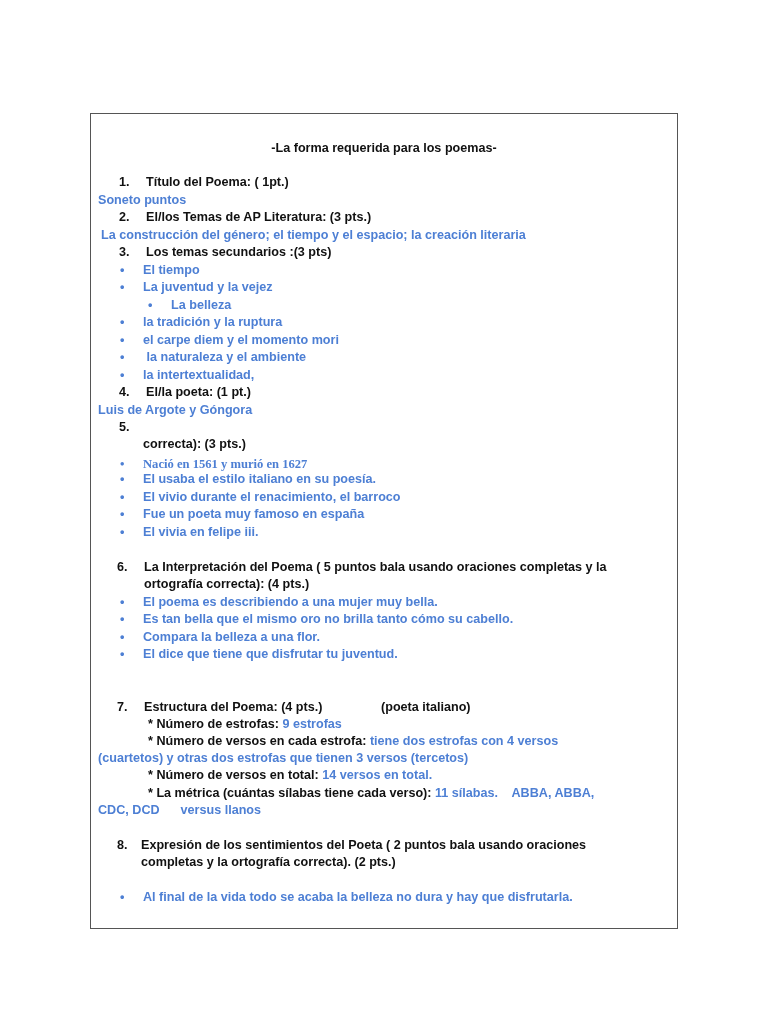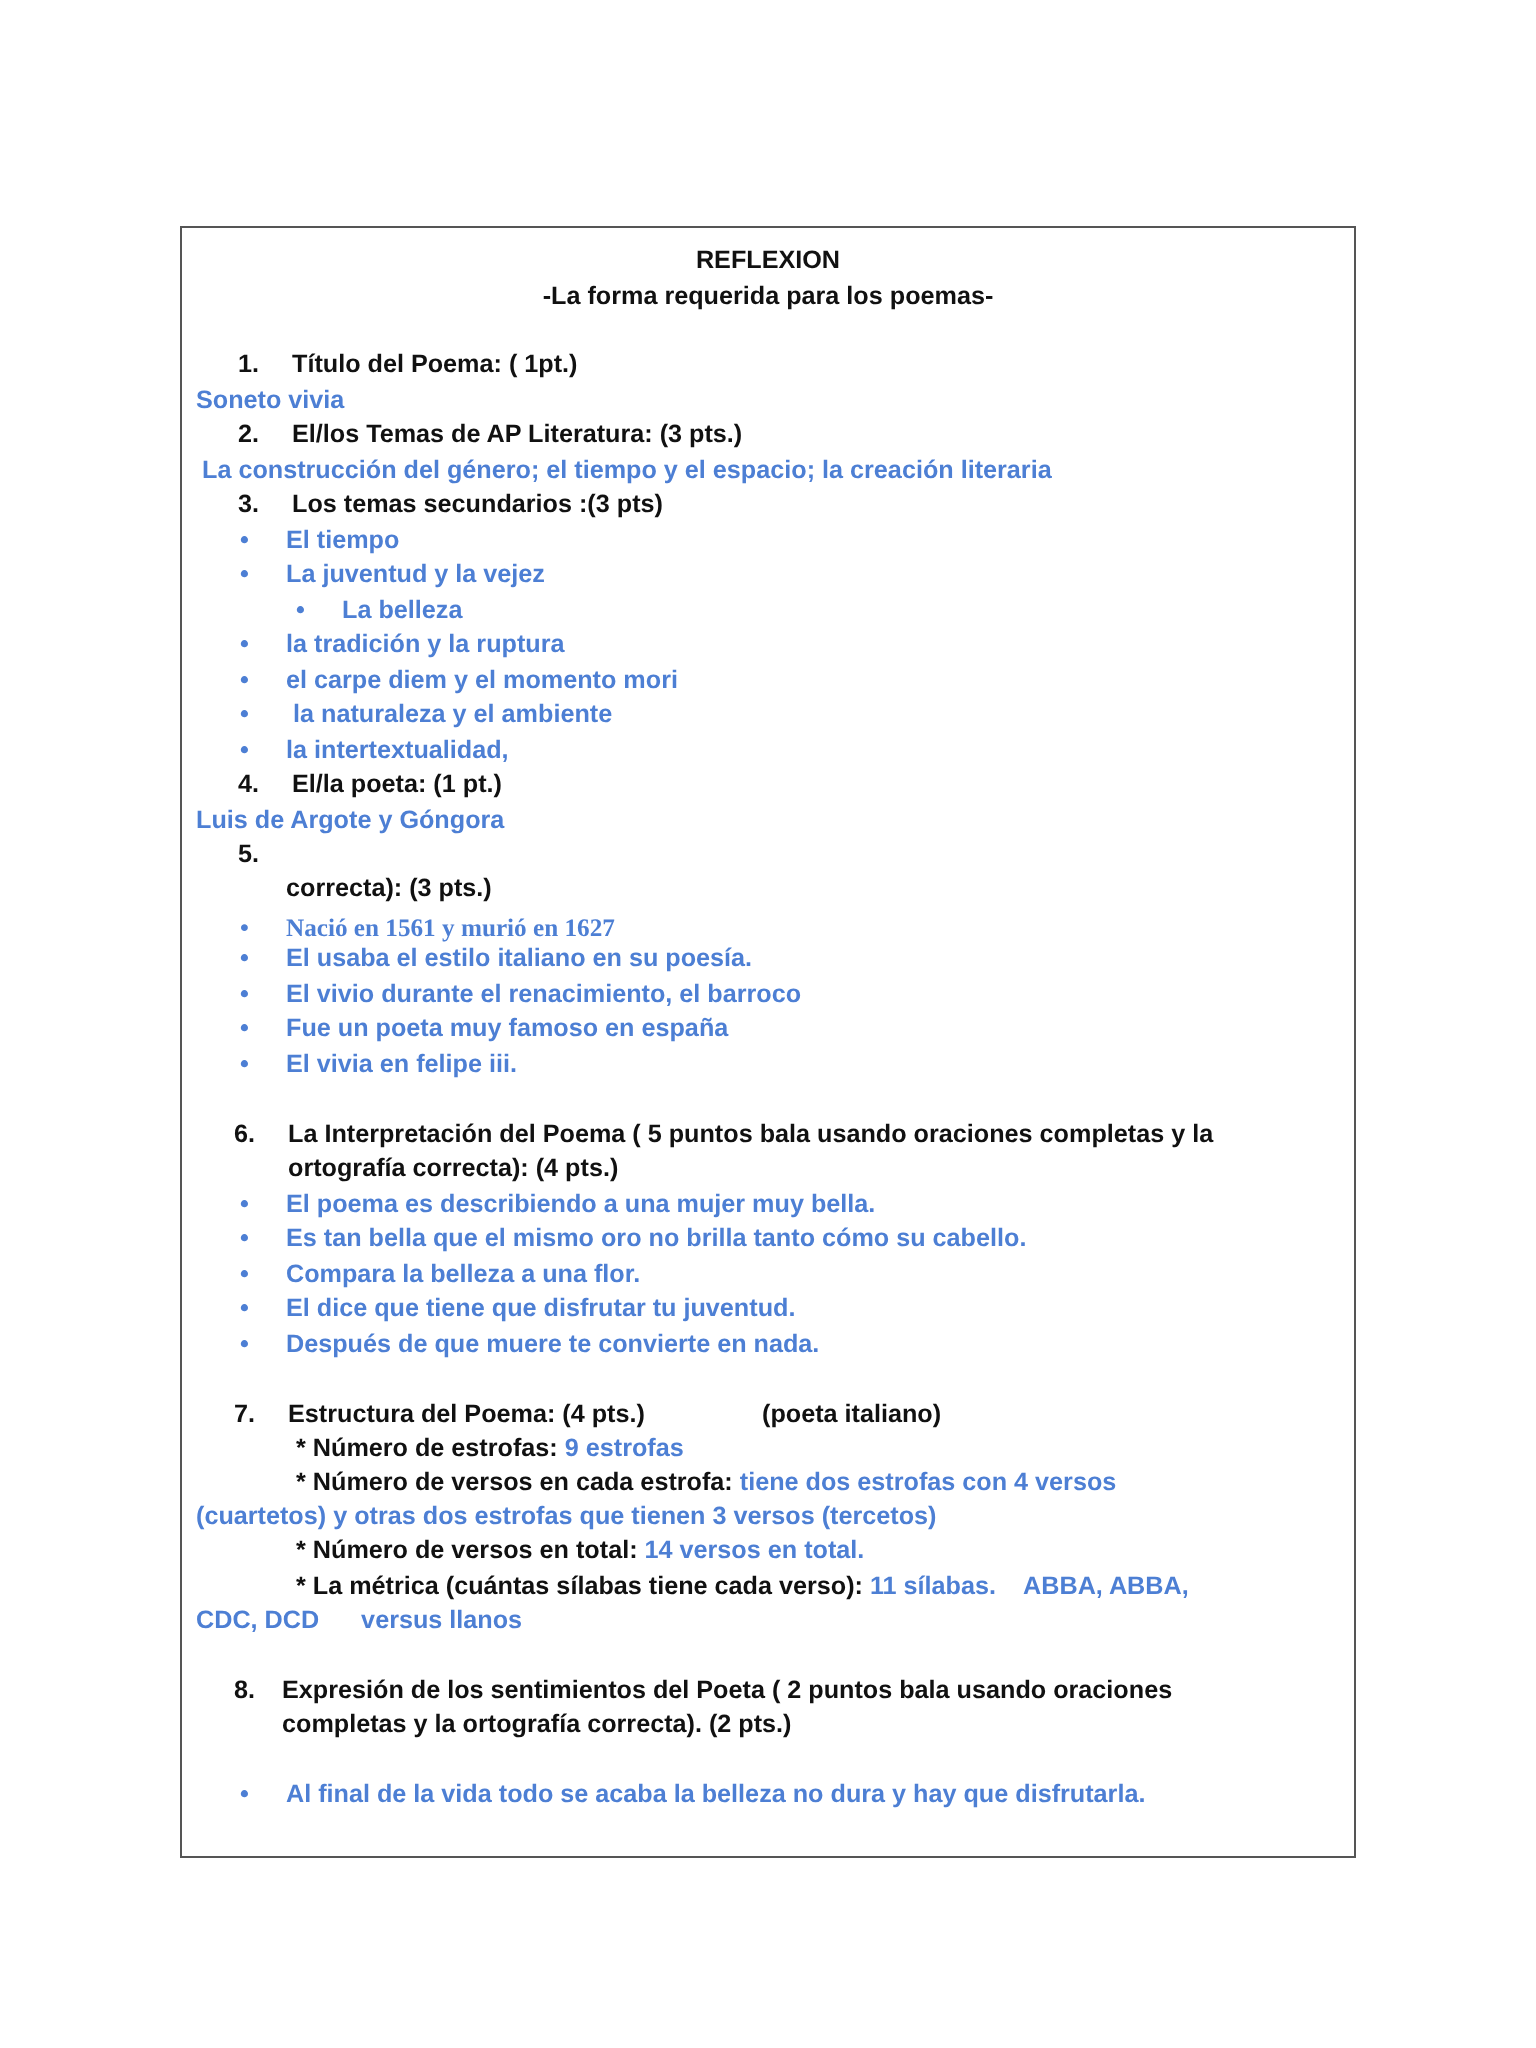--- a/index.html
+++ b/index.html
@@ -10,26 +10,25 @@
   .line { position:absolute; white-space:nowrap; font-weight:bold; line-height:17px; }
   .blk { color:#111; }
   .blue { color:#4d7fd4; }
   .center { left:0; width:100%; text-align:center; }
   .bullet::before { content:"\2022"; position:absolute; left:-23px; color:#4d7fd4; }
 </style>
 </head>
 <body>
 
 <div class="box">
-  <div class="line blk center" style="top:8px;">REFLEXION</div>
   <div class="line blk center" style="top:26px;">-La forma requerida para los poemas-</div>
 
   <div class="line blk" style="top:60px;left:28px;">1.</div>
   <div class="line blk" style="top:60px;left:55px;">Título del Poema: ( 1pt.)</div>
-  <div class="line blue" style="top:78px;left:7px;">Soneto vivia</div>
+  <div class="line blue" style="top:78px;left:7px;">Soneto puntos</div>
 
   <div class="line blk" style="top:95px;left:28px;">2.</div>
   <div class="line blk" style="top:95px;left:55px;">El/los Temas de AP Literatura: (3 pts.)</div>
   <div class="line blue" style="top:113px;left:10px;">La construcción del género; el tiempo y el espacio; la creación literaria</div>
 
   <div class="line blk" style="top:130px;left:28px;">3.</div>
   <div class="line blk" style="top:130px;left:55px;">Los temas secundarios :(3 pts)</div>
   <div class="line blue bullet" style="top:148px;left:52px;">El tiempo</div>
   <div class="line blue bullet" style="top:165px;left:52px;">La juventud y la vejez</div>
   <div class="line blue bullet" style="top:183px;left:52px;margin-left:28px;">La belleza</div>
@@ -50,21 +49,20 @@
   <div class="line blue bullet" style="top:392px;left:52px;">Fue un poeta muy famoso en españa</div>
   <div class="line blue bullet" style="top:410px;left:52px;">El vivia en felipe iii.</div>
 
   <div class="line blk" style="top:445px;left:26px;">6.</div>
   <div class="line blk" style="top:445px;left:53px;">La Interpretación del Poema ( 5 puntos bala usando oraciones completas y la</div>
   <div class="line blk" style="top:462px;left:53px;">ortografía correcta): (4 pts.)</div>
   <div class="line blue bullet" style="top:480px;left:52px;">El poema es describiendo a una mujer muy bella.</div>
   <div class="line blue bullet" style="top:497px;left:52px;">Es tan bella que el mismo oro no brilla tanto cómo su cabello.</div>
   <div class="line blue bullet" style="top:515px;left:52px;">Compara la belleza a una flor.</div>
   <div class="line blue bullet" style="top:532px;left:52px;">El dice que tiene que disfrutar tu juventud.</div>
-  <div class="line blue bullet" style="top:550px;left:52px;">Después de que muere te convierte en nada.</div>
 
   <div class="line blk" style="top:585px;left:26px;">7.</div>
   <div class="line blk" style="top:585px;left:53px;">Estructura del Poema: (4 pts.)</div>
   <div class="line blk" style="top:585px;left:290px;">(poeta italiano)</div>
 
   <div class="line" style="top:602px;left:57px;">
     <span class="blk">* Número de estrofas:</span>
     <span class="blue">9 estrofas</span>
   </div>
   <div class="line" style="top:619px;left:57px;">

